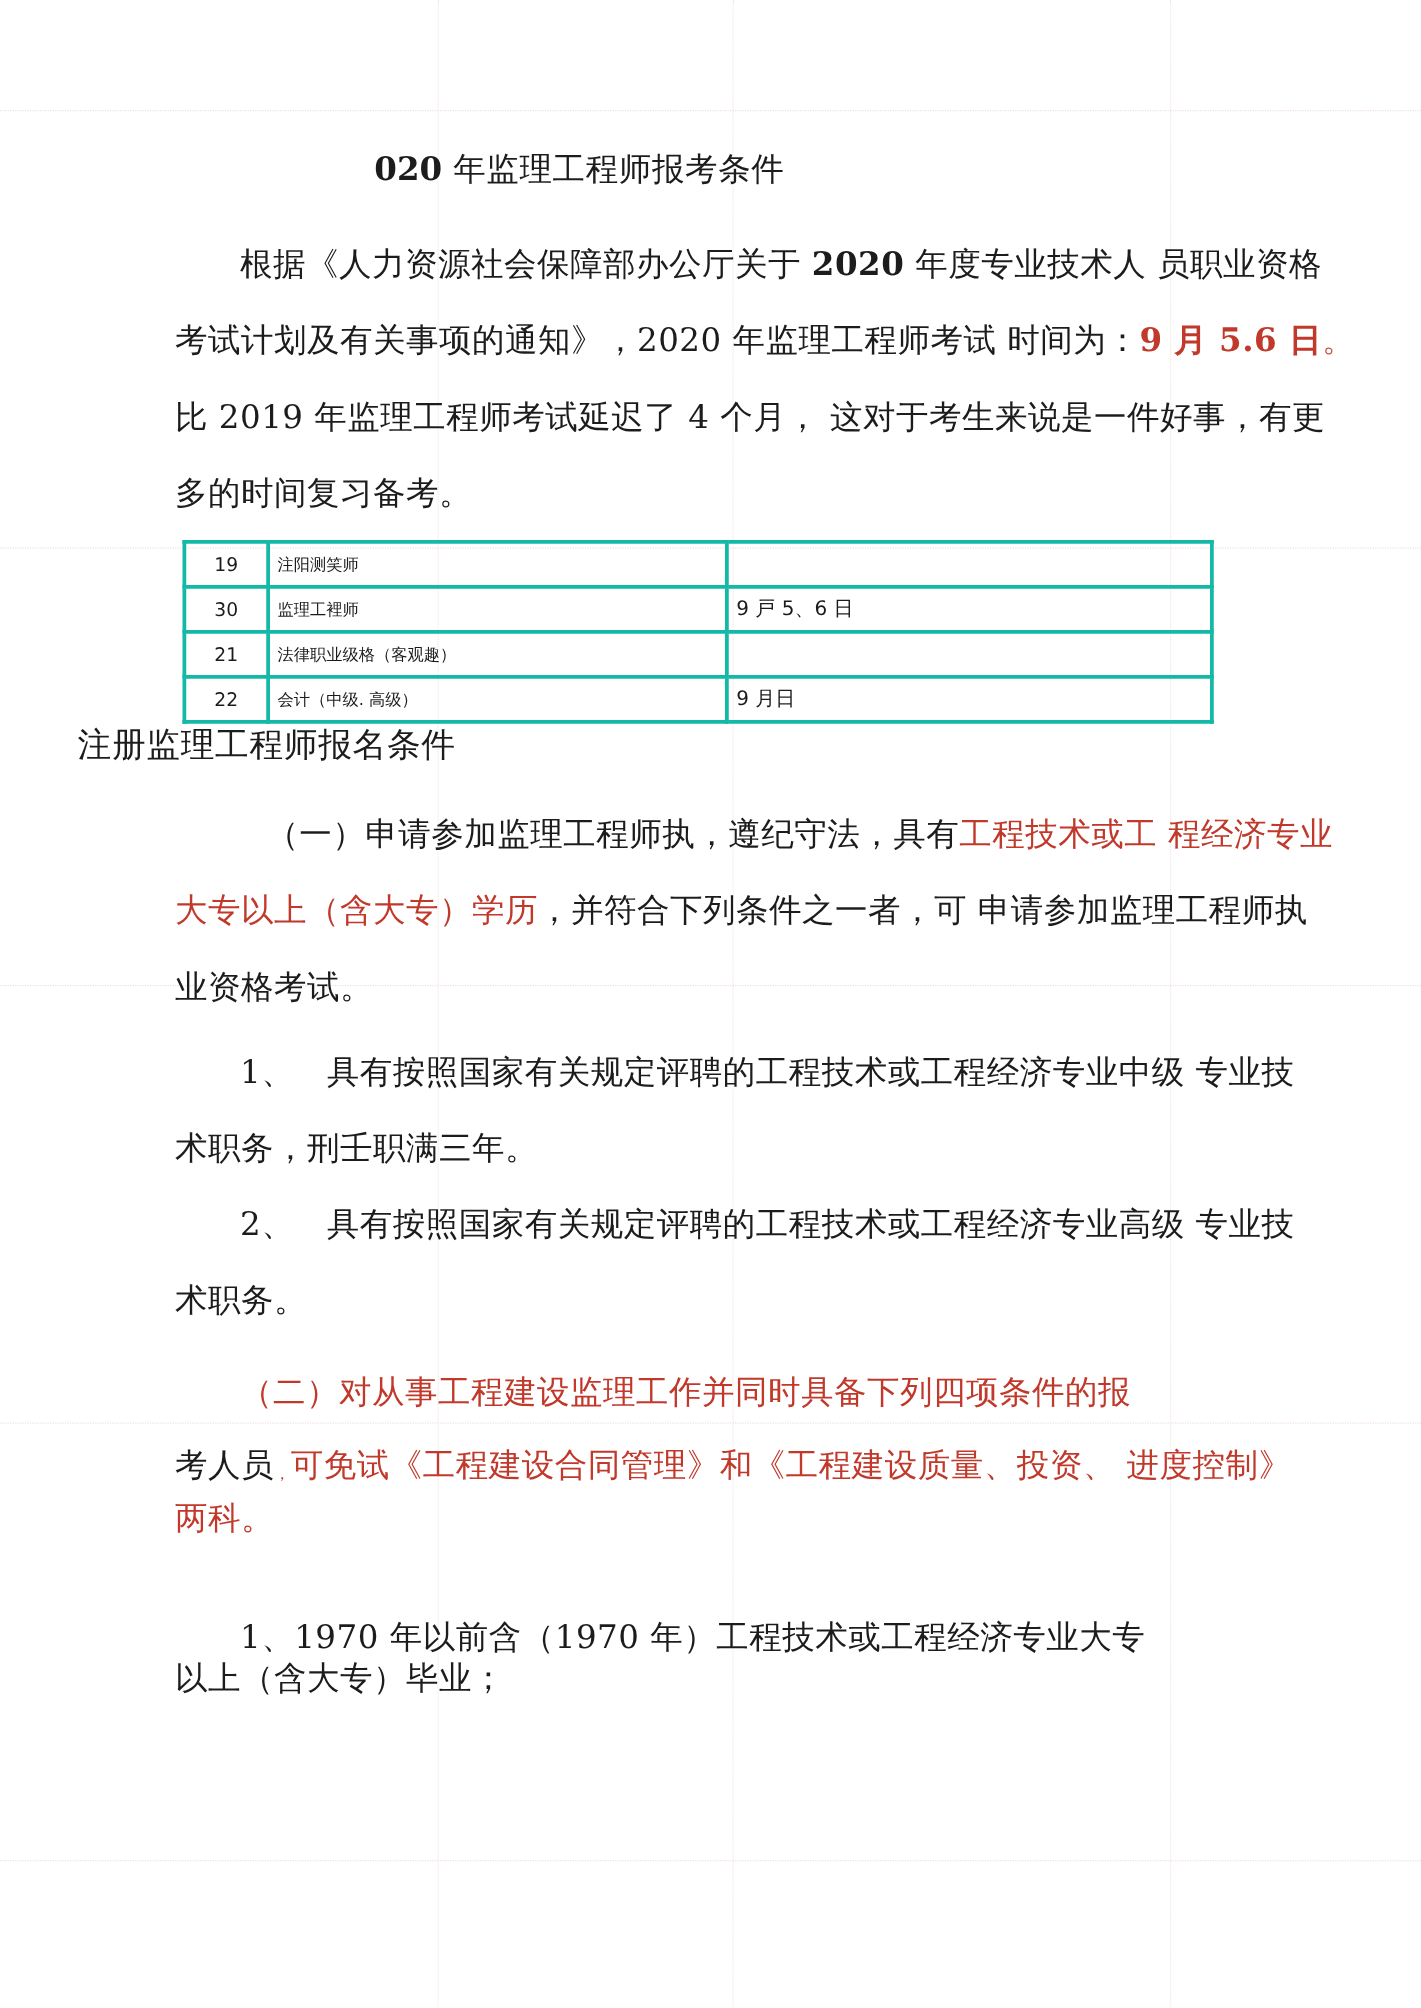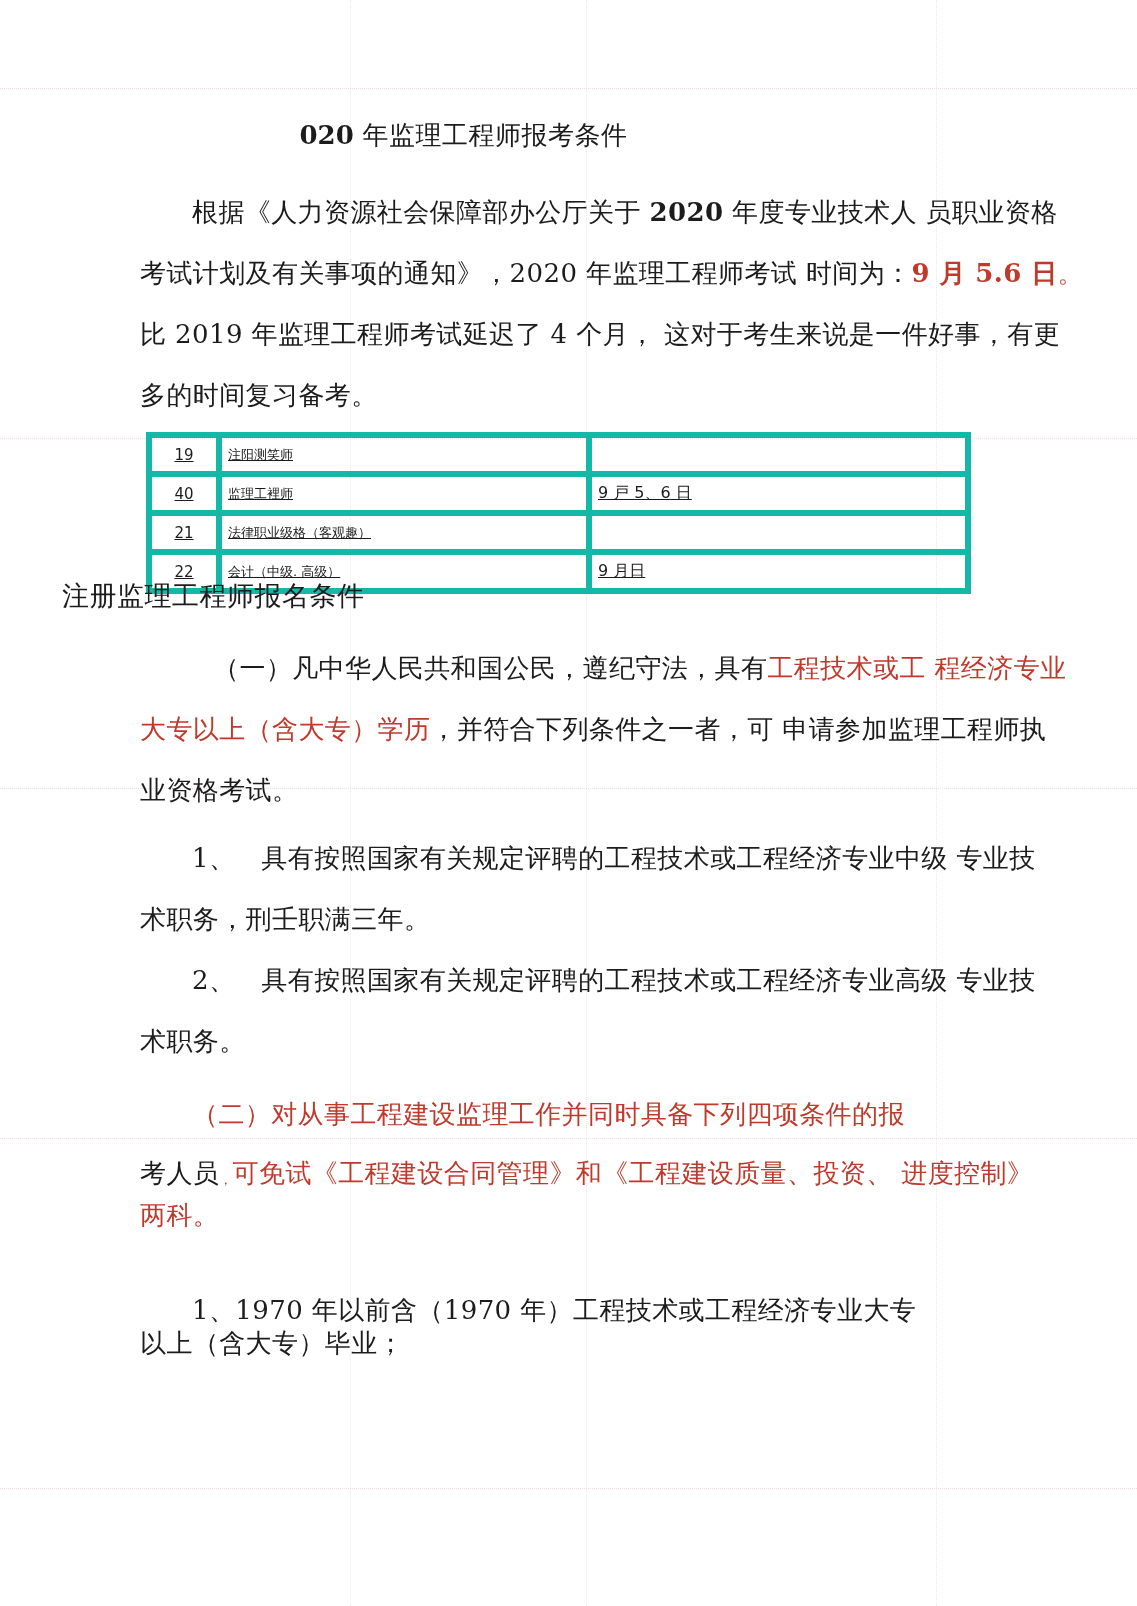--- a/index.html
+++ b/index.html
@@ -78,25 +78,24 @@
     left: 146px;
     top: 432px;
     width: 825px;
     border-collapse: collapse;
     font-family: "DejaVu Sans", "Liberation Sans", sans-serif;
     font-size: 13px;
     color: #1b1b1b;
     background: transparent;
   }
   #exam-table td {
-    border: 6px solid #14b8a6;
+    border: 3px solid #14b8a6;
     height: 33px;
     padding: 0 6px;
     vertical-align: middle;
-    text-decoration: underline;
   }
   #exam-table td.c-idx {
     width: 52px;
     text-align: center;
     font-size: 15px;
   }
   #exam-table td.c-name { width: 352px; }
   #exam-table td.c-date { width: auto; font-size: 16px; }
 
   #section-heading {
@@ -140,41 +139,41 @@
   <div class="para" style="left:140px; top:365px;">多的时间复习备考。</div>
 
   <table id="exam-table">
     <tbody>
       <tr>
         <td class="c-idx">19</td>
         <td class="c-name">注阳测笑师</td>
         <td class="c-date"></td>
       </tr>
       <tr>
-        <td class="c-idx">40</td>
+        <td class="c-idx">30</td>
         <td class="c-name">监理工裡师</td>
         <td class="c-date">9 戸 5、6 日</td>
       </tr>
       <tr>
         <td class="c-idx">21</td>
         <td class="c-name">法律职业级格（客观趣）</td>
         <td class="c-date"></td>
       </tr>
       <tr>
         <td class="c-idx">22</td>
         <td class="c-name">会计（中级. 高级）</td>
         <td class="c-date">9 月日</td>
       </tr>
     </tbody>
   </table>
 
   <div id="section-heading">注册监理工程师报名条件</div>
 
   <div class="para" style="left:213px; top:638px;">
-    <span>（一）凡中华人民共和国公民，遵纪守法，具有</span><span class="red">工程技术或工 程经济专业</span>
+    <span>（一）申请参加监理工程师执，遵纪守法，具有</span><span class="red">工程技术或工 程经济专业</span>
   </div>
 
   <div class="para" style="left:140px; top:699px;">
     <span class="red">大专以上（含大专）学历</span><span>，并符合下列条件之一者，可 申请参加监理工程师执</span>
   </div>
 
   <div class="para" style="left:140px; top:760px;">业资格考试。</div>
 
   <div class="para" style="left:192px; top:828px;">
     <span>1、</span><span style="display:inline-block;width:26px;"></span><span>具有按照国家有关规定评聘的工程技术或工程经济专业中级  专业技</span>

